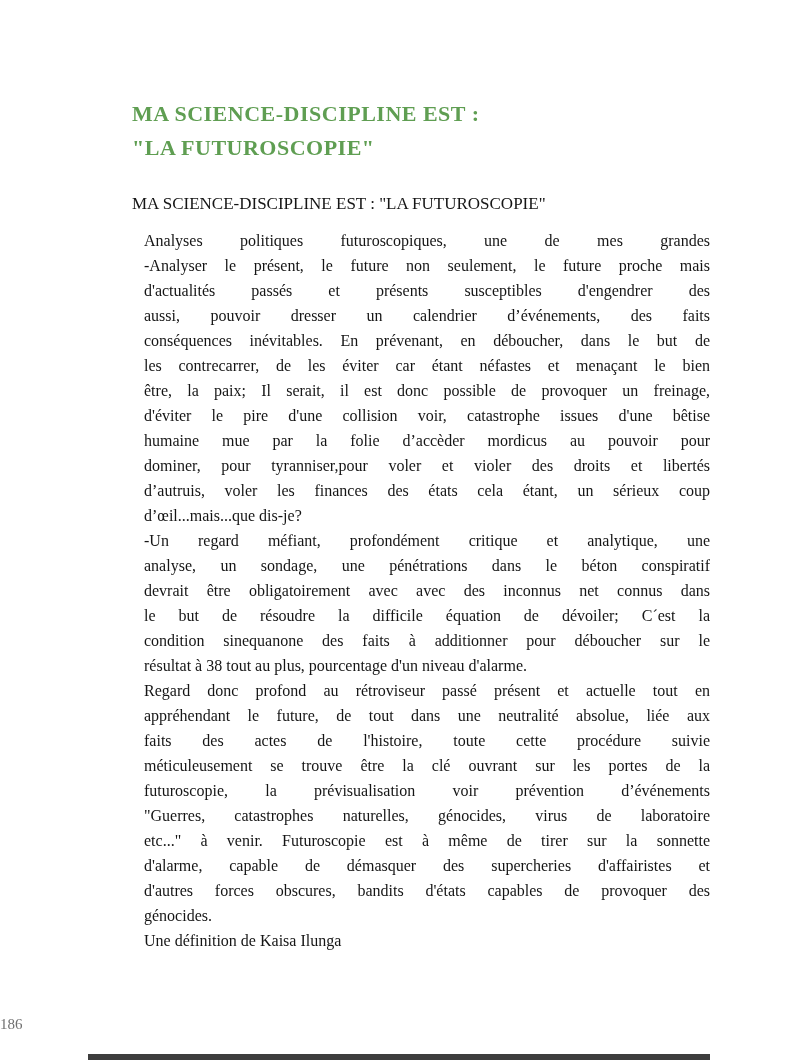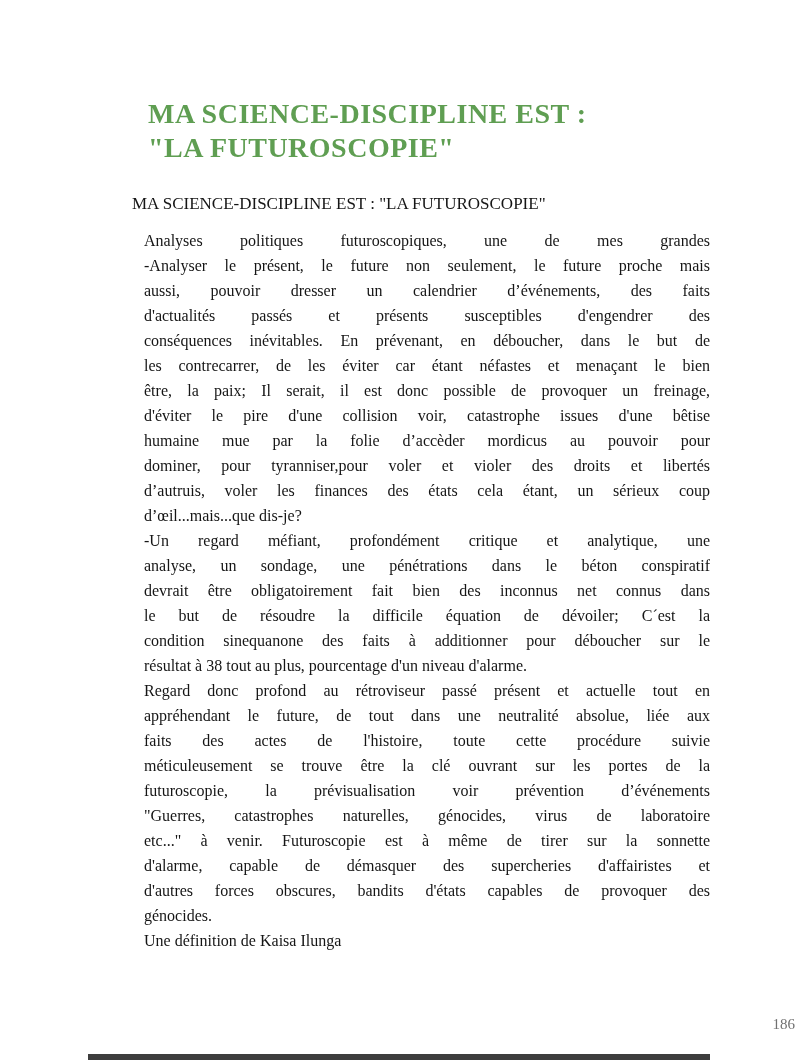--- a/index.html
+++ b/index.html
@@ -15,25 +15,24 @@
     position: absolute;
     left: 132px;
     width: 566px;
     top: 0;
   }
   .doc-title {
     position: absolute;
     top: 97px;
     left: 0;
     width: 566px;
-    font-size: 28px;
+    font-size: 22px;
     line-height: 34px;
     font-weight: bold;
     letter-spacing: 0.5px;
-    margin-left: 16px;
   }
   .doc-subtitle {
     position: absolute;
     top: 193px;
     left: 0;
     width: 566px;
     font-size: 17px;
     line-height: 22px;
     color: #151515;
     white-space: nowrap;
@@ -55,21 +54,21 @@
   }
   .body-text .line.j {
     text-align: justify;
     text-align-last: justify;
   }
   .page-number {
     position: absolute;
     top: 1014px;
     left: 0;
     width: 795px;
-    text-align: right;
+    text-align: left;
     font-size: 15px;
     line-height: 20px;
     color: #707070;
   }
   .page-break-bar {
     position: absolute;
     left: 88px;
     bottom: 3px;
     width: 622px;
     height: 6px;
@@ -85,33 +84,33 @@
     <div class="doc-title" style="color: rgb(95, 158, 82);">
       <div>MA SCIENCE-DISCIPLINE EST :</div>
       <div>"LA FUTUROSCOPIE"</div>
     </div>
 
     <div class="doc-subtitle">MA SCIENCE-DISCIPLINE EST : "LA FUTUROSCOPIE"</div>
 
     <div class="body-text">
         <div class="line j">Analyses politiques futuroscopiques, une de mes grandes</div>
         <div class="line j">-Analyser le présent, le future non seulement, le future proche mais</div>
+        <div class="line j">d'actualités passés et présents susceptibles d'engendrer des</div>
         <div class="line j">aussi, pouvoir dresser un calendrier d’événements, des faits</div>
-        <div class="line j">d'actualités passés et présents susceptibles d'engendrer des</div>
         <div class="line j">conséquences inévitables. En prévenant, en déboucher, dans le but de</div>
         <div class="line j">les contrecarrer, de les éviter car étant néfastes et menaçant le bien</div>
         <div class="line j">être, la paix; Il serait, il est donc possible de provoquer un freinage,</div>
         <div class="line j">d'éviter le pire d'une collision voir, catastrophe issues d'une bêtise</div>
         <div class="line j">humaine mue par la folie d’accèder mordicus au pouvoir pour</div>
         <div class="line j">dominer, pour tyranniser,pour voler et violer des droits et libertés</div>
         <div class="line j">d’autruis, voler les finances des états cela étant, un sérieux coup</div>
         <div class="line">d’œil...mais...que dis-je?</div>
         <div class="line j">-Un regard méfiant, profondément critique et analytique, une</div>
         <div class="line j">analyse, un sondage, une pénétrations dans le béton conspiratif</div>
-        <div class="line j">devrait être obligatoirement fait bien des inconnus net connus dans</div>
+        <div class="line j">devrait être obligatoirement avec avec des inconnus net connus dans</div>
         <div class="line j">le but de résoudre la difficile équation de dévoiler; C´est la</div>
         <div class="line j">condition sinequanone des faits à additionner pour déboucher sur le</div>
         <div class="line">résultat à 38 tout au plus, pourcentage d'un  niveau d'alarme.</div>
         <div class="line j">Regard donc profond au rétroviseur passé présent et actuelle tout en</div>
         <div class="line j">appréhendant le future, de tout dans une neutralité absolue, liée aux</div>
         <div class="line j">faits des actes de l'histoire, toute cette procédure suivie</div>
         <div class="line j">méticuleusement se trouve être la clé ouvrant sur les portes de la</div>
         <div class="line j">futuroscopie, la prévisualisation voir prévention d’événements</div>
         <div class="line j">"Guerres, catastrophes naturelles, génocides, virus de laboratoire</div>
         <div class="line j">etc..." à venir. Futuroscopie est à même de tirer sur la sonnette</div>

